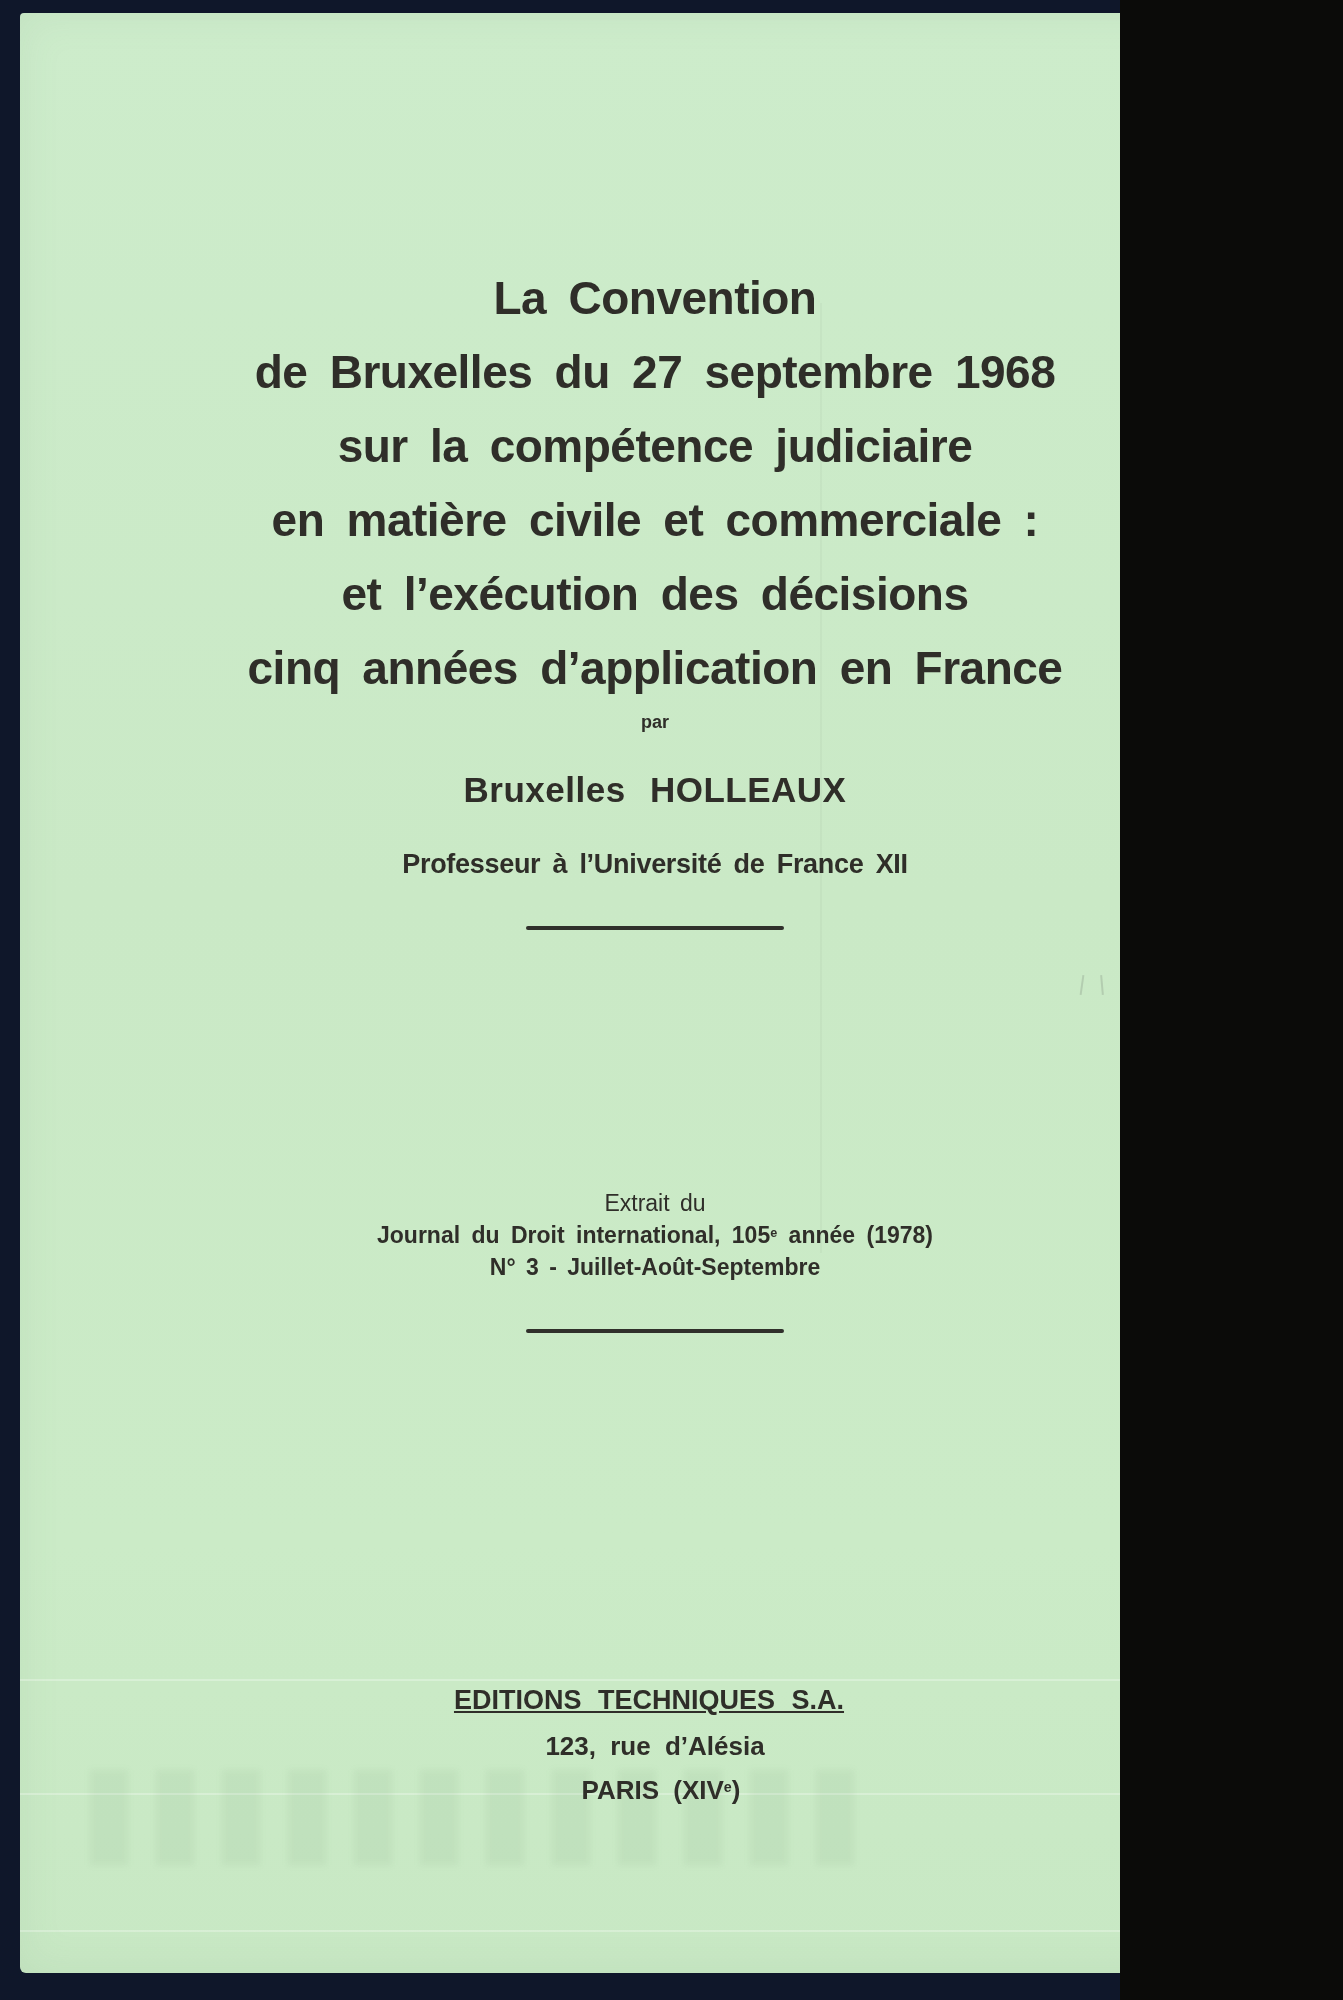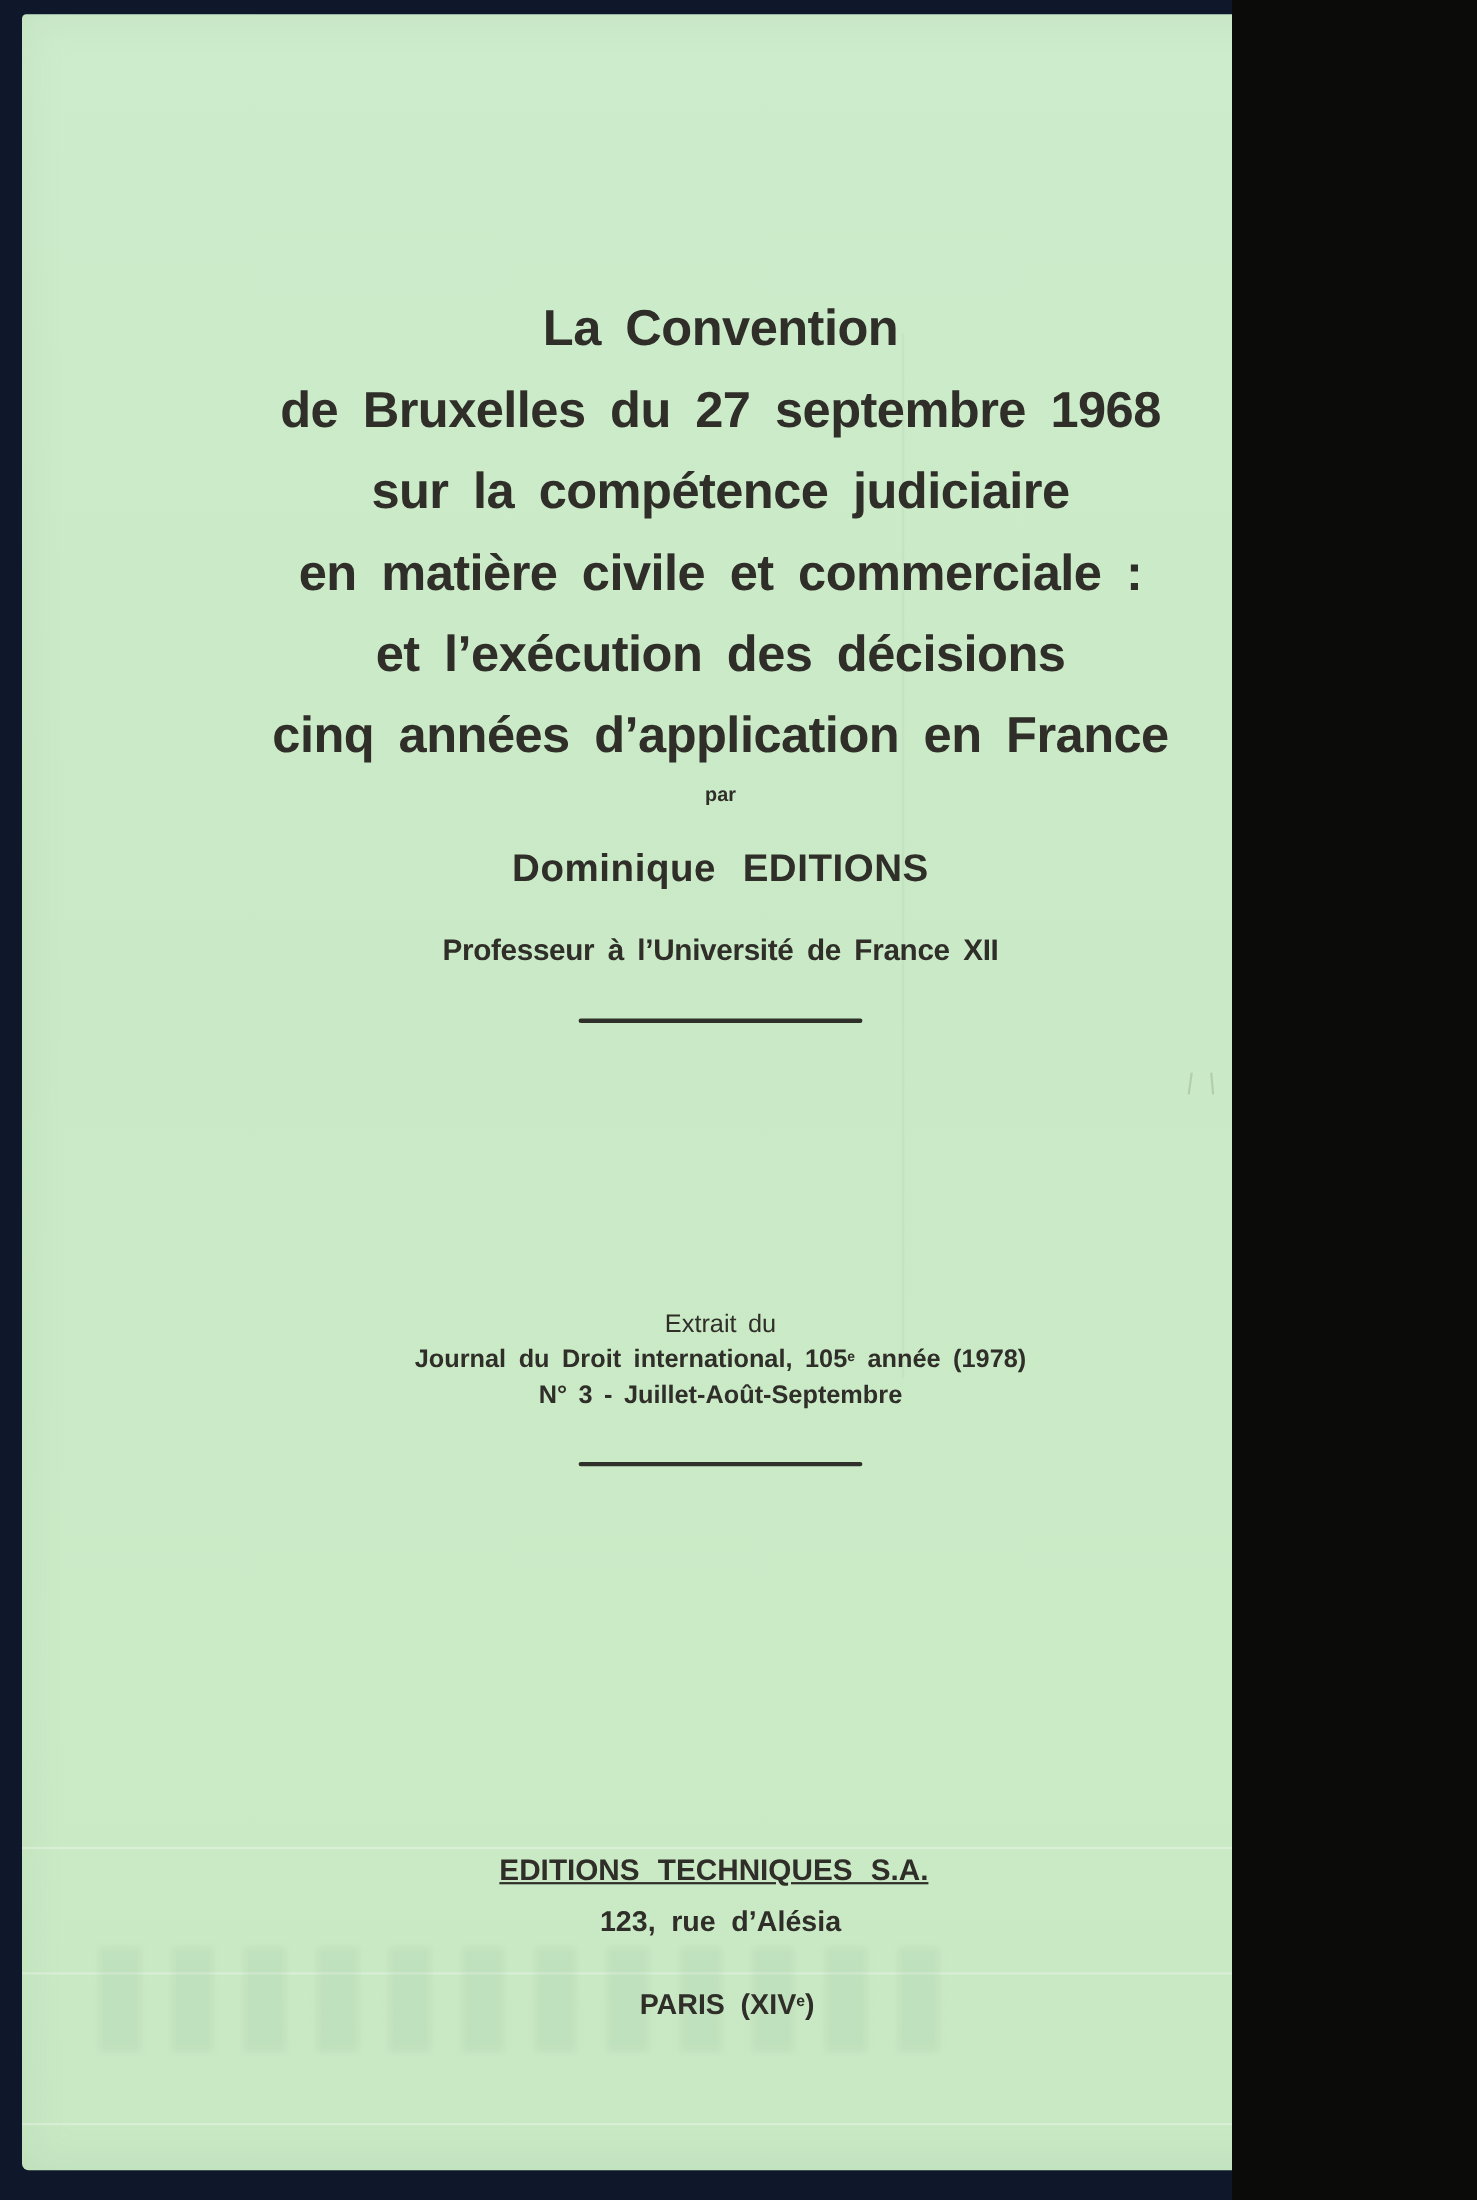--- a/index.html
+++ b/index.html
@@ -44,21 +44,21 @@
   .role{position:absolute;left:0;right:0;top:836px;font-size:27px;font-weight:bold;letter-spacing:-0.3px;word-spacing:5px;}
   .rule{position:absolute;left:50%;transform:translateX(-50%);width:258px;height:4px;background:#30302b;border-radius:2px;}
   .rule-1{top:913px}
   .rule-2{top:1316px}
   .extrait-1{position:absolute;left:0;right:0;top:1177px;font-size:23px;font-weight:normal;word-spacing:4px;}
   .extrait-2{position:absolute;left:0;right:0;top:1209px;font-size:23px;font-weight:bold;word-spacing:5px;}
   .extrait-3{position:absolute;left:0;right:0;top:1241px;font-size:23px;font-weight:bold;word-spacing:4px;}
   sup{font-size:.55em;position:relative;top:-.5em;vertical-align:baseline;}
   .pub-name{position:absolute;left:0;right:12px;top:1672px;font-size:27px;font-weight:bold;word-spacing:9px;text-decoration:underline;}
   .pub-address{position:absolute;left:0;right:0;top:1718px;font-size:26px;font-weight:bold;word-spacing:7px;}
-  .pub-city{position:absolute;left:12px;right:0;top:1762px;font-size:26px;font-weight:bold;word-spacing:7px;margin-top:32px;}
+  .pub-city{position:absolute;left:12px;right:0;top:1762px;font-size:26px;font-weight:bold;word-spacing:7px;}
 
   
   .logo{position:absolute;left:1183px;top:1888px;width:160px;height:80px;}
   .logo-bar{position:absolute;left:1187px;top:1962px;width:156px;height:13px;background:#0d0d0b;}
   .tagline{
     position:absolute;left:1181px;top:1977px;width:160px;height:22px;
     font-family:"DejaVu Sans","Liberation Sans",sans-serif;
     font-size:17px;font-weight:bold;color:#dc2136;text-align:center;letter-spacing:-0.2px;
   }
 </style>
@@ -83,21 +83,21 @@
       <div class="title">
         <div class="title-line">La Convention</div>
         <div class="title-line">de Bruxelles du 27 septembre 1968</div>
         <div class="title-line">sur la compétence judiciaire</div>
         <div class="title-line">en matière civile et commerciale :</div>
         <div class="title-line">et l’exécution des décisions</div>
         <div class="title-line">cinq années d’application en France</div>
       </div>
 
       <div class="byline">par</div>
-      <div class="author">Dominique EDITIONS</div>
+      <div class="author">Bruxelles HOLLEAUX</div>
       <div class="role">Professeur à l’Université de France XII</div>
 
       <div class="rule rule-1"></div>
 
       <div class="extrait-1">Extrait du</div>
       <div class="extrait-2"><span>Journal du Droit international, 105</span><sup>e</sup><span> année (1978)</span></div>
       <div class="extrait-3">N° 3 - Juillet-Août-Septembre</div>
 
       <div class="rule rule-2"></div>
 

